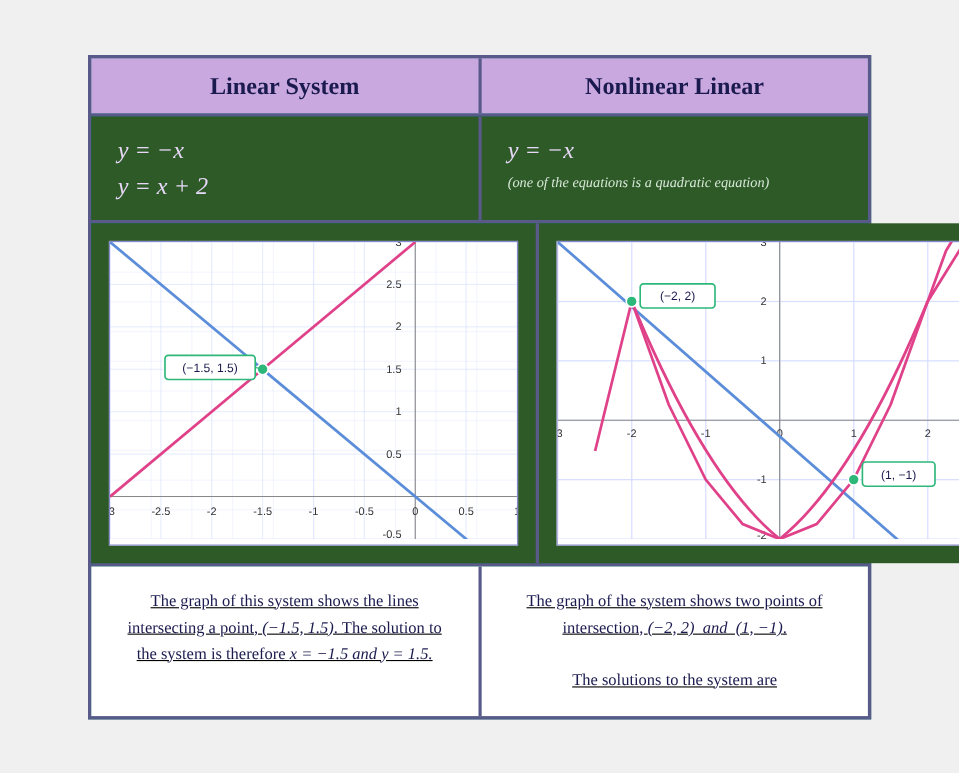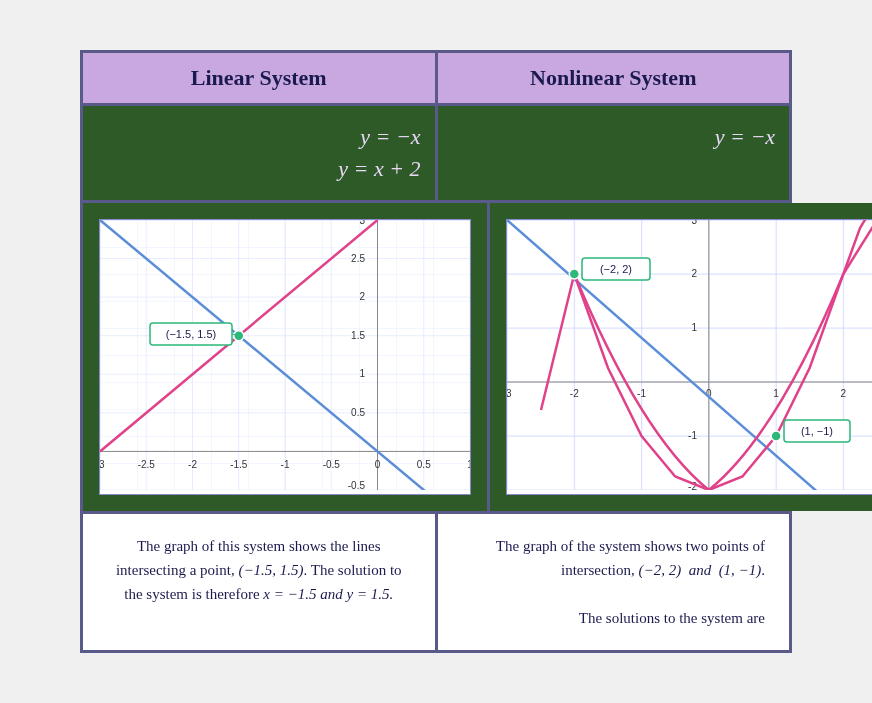--- a/index.html
+++ b/index.html
@@ -31,22 +31,22 @@
       border-right: 3px solid #5a5a8a;
     }
     .header-cell:last-child { border-right: none; }
     .equations-row {
       display: flex;
       border-bottom: 3px solid #5a5a8a;
     }
     .equations-cell {
       flex: 1;
       background: #2d5a27;
-      text-align: right;
-      padding: 18px 14px 12px;
+      text-align: left;
+      padding: 18px 24px 12px;
       border-right: 3px solid #5a5a8a;
       color: #e8d8f8;
     }
     .equations-cell:last-child { border-right: none; }
     .eq-line {
       font-size: 22px;
       font-style: italic;
       color: #e8d8f8;
       margin-bottom: 6px;
       font-family: 'Georgia', serif;
@@ -71,54 +71,56 @@
       align-items: center;
     }
     .graph-cell:last-child { border-right: none; }
     .graph-container {
       background: white;
       border: 1.5px solid #8888cc;
       position: relative;
     }
     .description-row {
       display: flex;
+      text-decoration: underline;
     }
     .description-cell {
       flex: 1;
       background: white;
       padding: 20px 24px;
       border-right: 3px solid #5a5a8a;
       text-align: center;
       font-size: 15px;
       color: #1a1a4e;
       line-height: 1.6;
     }
-    .description-cell:last-child { border-right: none; text-align: right; }
+    .description-cell:last-child { border-right: none; }
     .desc-italic { font-style: italic; }
     svg text { font-family: Arial, sans-serif; }
     
     .math { font-style: italic; font-family: Georgia, serif; }
   </style>
 </head>
 <body>
 
 <div class="container">
 
   <div class="header-row">
     <div class="header-cell">Linear System</div>
-    <div class="header-cell">Nonlinear System</div>
+    <div class="header-cell">Nonlinear Linear</div>
   </div>
 
   <div class="equations-row">
     <div class="equations-cell">
       <div class="eq-line">y = −x</div>
       <div class="eq-line">y = x + 2</div>
     </div>
     <div class="equations-cell">
       <div class="eq-line">y = −x</div>
+      <div class="eq-note">(one of the equations is a quadratic equation)</div>
     </div>
   </div>
 
   <div class="graph-row">
 
     <div class="graph-cell">
       <div class="graph-container">
         <svg width="370" height="270">
 
           <defs>

